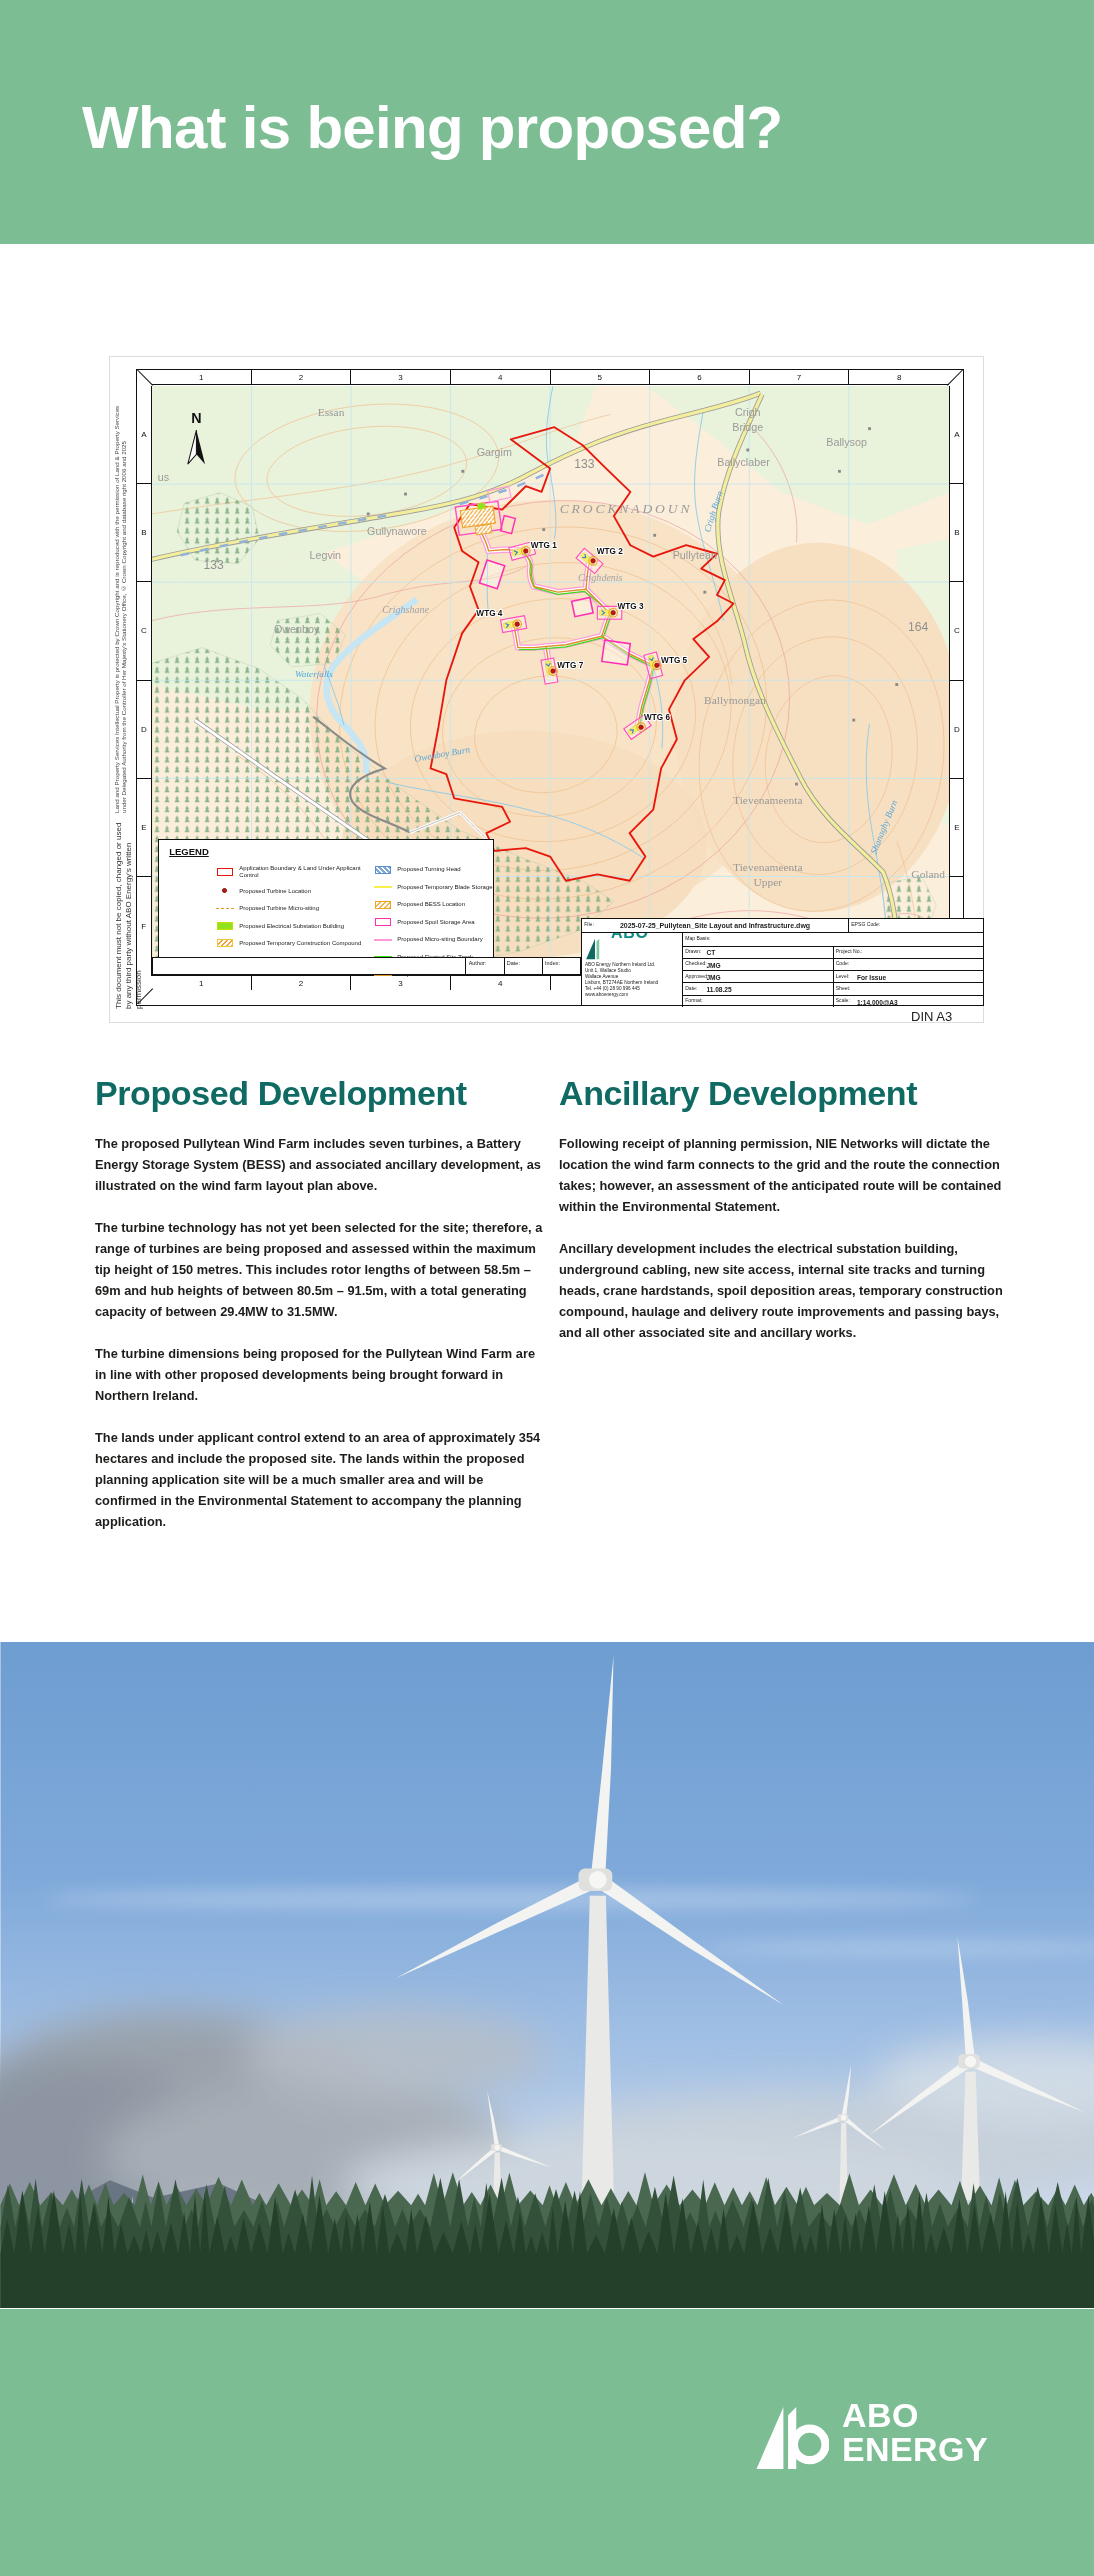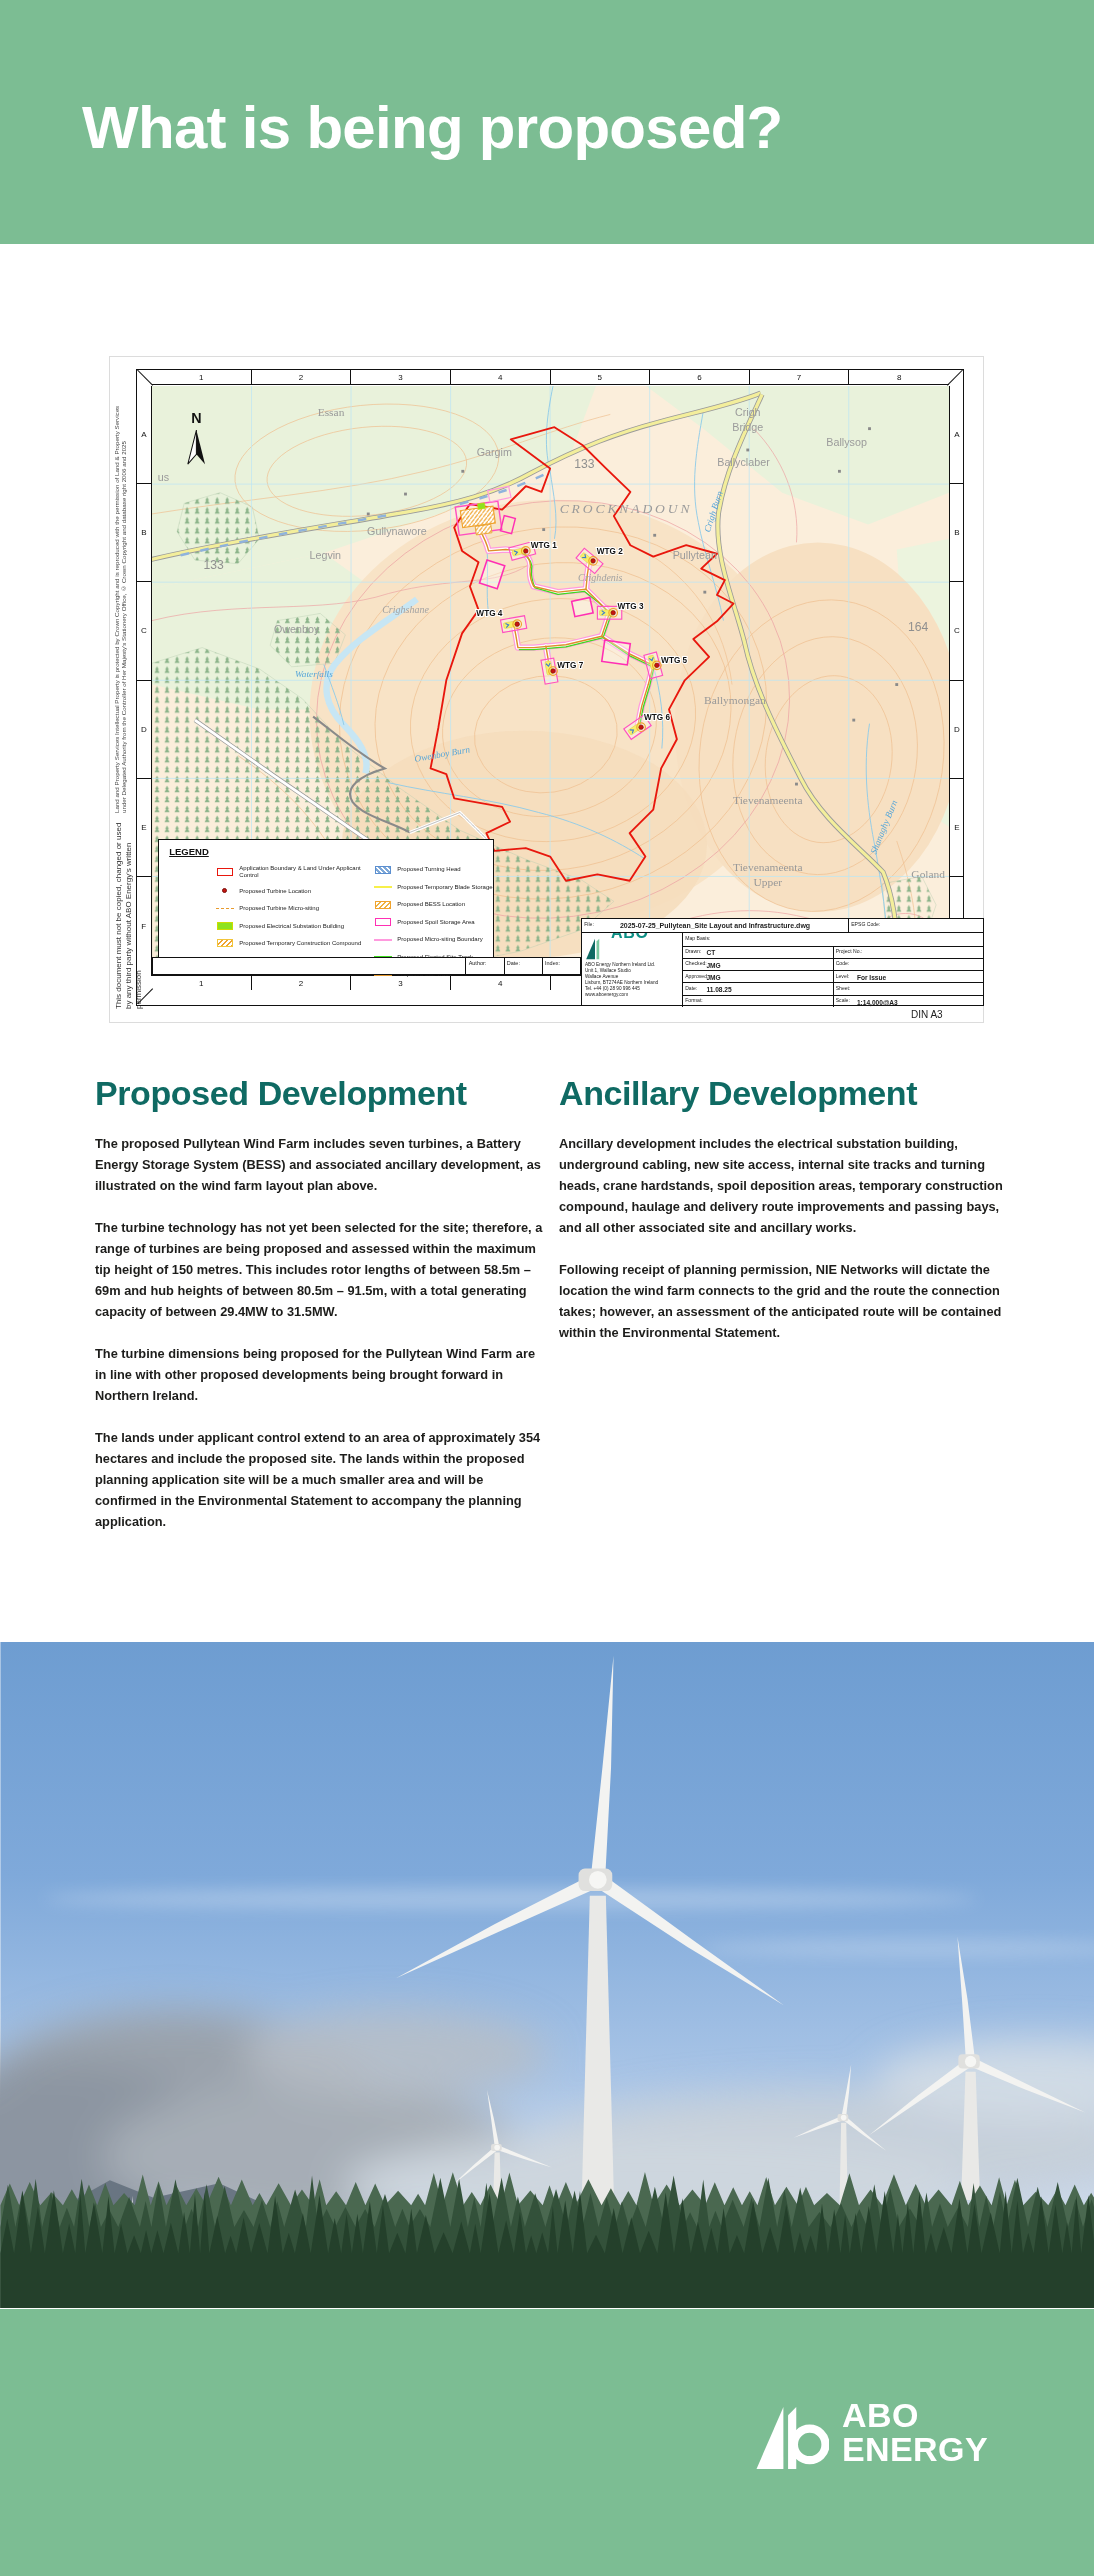--- a/index.html
+++ b/index.html
@@ -27,21 +27,21 @@
   .bandN .c:last-child,.bandS .c:last-child{border-right:none;}
   .bandN .c{border-bottom:0.7px solid #111;}
   .bandS .c{border-top:0.7px solid #111;}
   .bandW .c,.bandE .c{border-bottom:0.7px solid #111;display:flex;align-items:center;justify-content:center;
       font-size:8px;color:#111;}
   .bandW .c:last-child,.bandE .c:last-child{border-bottom:none;}
   .bandW .c{border-right:0.7px solid #111;}
   .bandE .c{border-left:0.7px solid #111;}
   .map-canvas{left:42px;top:28.5px;width:797px;height:590px;overflow:hidden;}
   .map-canvas svg{display:block;width:797px;height:590px;}
-  .din{left:801px;top:652px;font-size:10px;color:#222;}
+  .din{left:801px;top:652px;font-size:13px;color:#222;}
 
   
   text{font-family:"Liberation Sans",sans-serif;}
   .ml-sans{font-size:15px;fill:#9b9b9b;text-anchor:middle;}
   .ml-num{font-size:17px;fill:#8f8f8f;text-anchor:middle;}
   .ml-serif{font-family:"Liberation Serif",serif;font-size:16px;fill:#999;text-anchor:middle;}
   .ml-serifit{font-family:"Liberation Serif",serif;font-style:italic;font-size:14px;fill:#a2a2a2;text-anchor:middle;}
   .ml-caps{font-family:"Liberation Serif",serif;font-style:italic;font-size:19px;letter-spacing:4px;fill:#9b9b9b;text-anchor:middle;}
   .ml-water{font-family:"Liberation Serif",serif;font-style:italic;font-size:13px;fill:#57a6d8;text-anchor:middle;}
   .ml-wtg{font-size:11.5px;font-weight:700;fill:#111;paint-order:stroke;stroke:#fff;stroke-width:3px;}
@@ -621,22 +621,22 @@
   <div>
       <p>The proposed Pullytean Wind Farm includes seven turbines, a Battery Energy Storage System (BESS) and associated ancillary development, as illustrated on the wind farm layout plan above.</p>
       <p>The turbine technology has not yet been selected for the site; therefore, a range of turbines are being proposed and assessed within the maximum tip height of 150 metres. This includes rotor lengths of between 58.5m – 69m and hub heights of between 80.5m – 91.5m, with a total generating capacity of between 29.4MW to 31.5MW.</p>
       <p>The turbine dimensions being proposed for the Pullytean Wind Farm are in line with other proposed developments being brought forward in Northern Ireland.</p>
       <p>The lands under applicant control extend to an area of approximately 354 hectares and include the proposed site. The lands within the proposed planning application site will be a much smaller area and will be confirmed in the Environmental Statement to accompany the planning application.</p>
     </div>
 </div>
 <div class="abs col col-right">
   <h2 class="sec-title">Ancillary Development</h2>
   <div>
+      <p>Following receipt of planning permission, NIE Networks will dictate the location the wind farm connects to the grid and the route the connection takes; however, an assessment of the anticipated route will be contained within the Environmental Statement.</p>
       <p>Ancillary development includes the electrical substation building, underground cabling, new site access, internal site tracks and turning heads, crane hardstands, spoil deposition areas, temporary construction compound, haulage and delivery route improvements and passing bays, and all other associated site and ancillary works.</p>
-      <p>Following receipt of planning permission, NIE Networks will dictate the location the wind farm connects to the grid and the route the connection takes; however, an assessment of the anticipated route will be contained within the Environmental Statement.</p>
     </div>
 </div>
 
 <div class="abs photo">
   <svg viewBox="0 0 1500 913" width="1095" height="666">
     <defs>
       <linearGradient id="sky" x1="0" y1="0" x2="0" y2="1">
         <stop offset="0" stop-color="#6e9dd1"></stop>
         <stop offset="0.35" stop-color="#7fa9da"></stop>
         <stop offset="0.65" stop-color="#a8c4e6"></stop>

